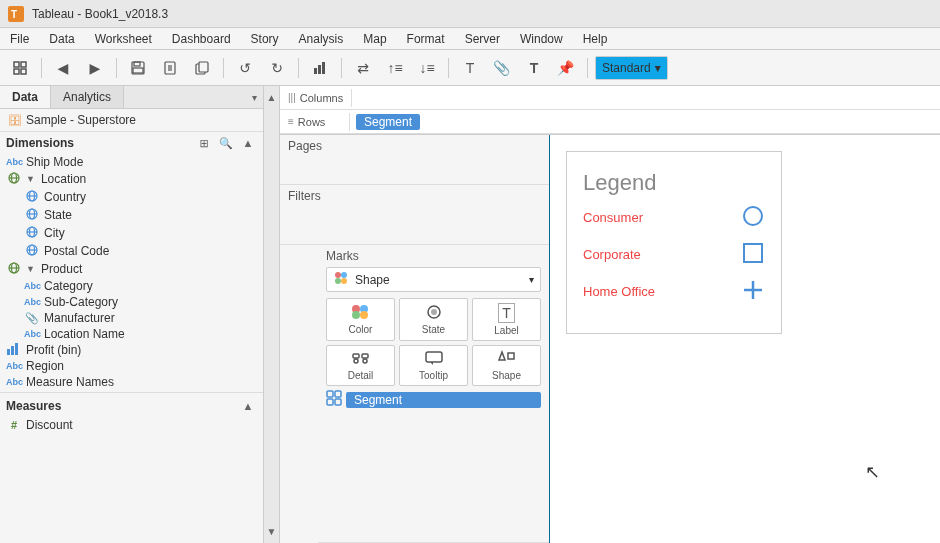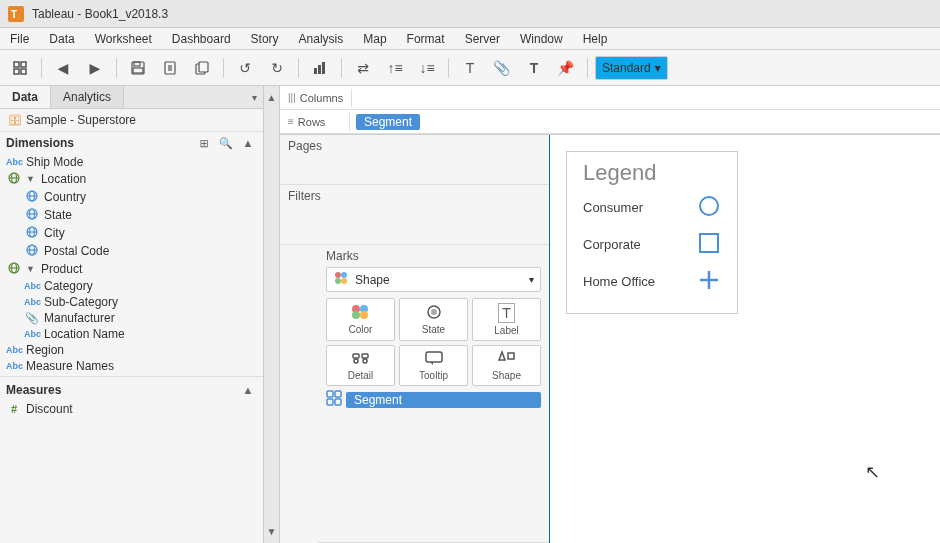--- a/index.html
+++ b/index.html
@@ -79,24 +79,24 @@
     .marks-buttons { display: grid; grid-template-columns: 1fr 1fr 1fr; gap: 4px; margin-bottom: 4px; }
     .marks-btn { border: 1px solid #ccc; background: white; border-radius: 2px; padding: 4px 2px; cursor: pointer; display: flex; flex-direction: column; align-items: center; justify-content: center; font-size: 10px; color: #555; gap: 2px; }
 
     .marks-field { display: flex; align-items: center; margin-top: 4px; gap: 4px; }
     .marks-field-pill { background: #4a90d9; color: white; padding: 1px 8px; border-radius: 2px; font-size: 12px; flex: 1; }
 
     
     #viz-area { flex: 1; background: white; display: flex; flex-direction: column; padding: 8px; }
 
     
-    #legend { border: 1px solid #ccc; padding: 8px 16px; margin: 8px; width: 172px; background: white; }
+    #legend { border: 1px solid #ccc; padding: 18px 16px; margin: 8px; width: 216px; background: white; }
     #legend-title { font-size: 22px; color: #888; font-weight: normal; margin-bottom: 8px; }
     .legend-item { display: flex; align-items: center; justify-content: space-between; margin-bottom: 10px; font-size: 13px; }
-    .legend-item-label { color: #404040; }
+    .legend-item-label { color: #ef4444; }
 
     #left-panel-container { display: flex; }
     #collapse-arrows { display: flex; flex-direction: column; width: 16px; justify-content: space-between; background: #e8e8e8; border-right: 1px solid #ccc; }
     .v-arrow { cursor: pointer; text-align: center; padding: 6px 0; font-size: 10px; color: #666; }
   </style>
 </head>
 <body>
 
 <div id="title-bar">
   <div class="app-icon">
@@ -285,20 +285,30 @@
               <span class="field-icon blue" style="font-size:9px;font-weight:bold;color:#4a90d9;">Abc</span>
               <span class="field-label">Sub-Category</span>
             </div>
             <div class="field-item indent-1">
               <span class="field-icon gray" style="font-size:11px;">📎</span>
               <span class="field-label">Manufacturer</span>
             </div>
             <div class="field-item indent-1">
               <span class="field-icon blue" style="font-size:9px;font-weight:bold;color:#4a90d9;">Abc</span>
               <span class="field-label">Location Name</span>
+            </div>
+            <div class="field-item">
+              <span class="field-icon blue">
+      <svg width="14" height="12" viewBox="0 0 14 12" fill="#4a90d9">
+        <rect x="0" y="6" width="3" height="6"></rect>
+                  <rect x="4" y="3" width="3" height="9"></rect>
+        <rect x="8" y="0" width="3" height="12"></rect>
+      </svg>
+    </span>
+              <span class="field-label">Profit (bin)</span>
             </div>
             <div class="field-item">
               <span class="field-icon blue" style="font-size:9px;font-weight:bold;color:#4a90d9;">Abc</span>
               <span class="field-label">Region</span>
             </div>
             <div class="field-item">
               <span class="field-icon blue" style="font-size:9px;font-weight:bold;color:#4a90d9;">Abc</span>
               <span class="field-label">Measure Names</span>
             </div>
           </div>

